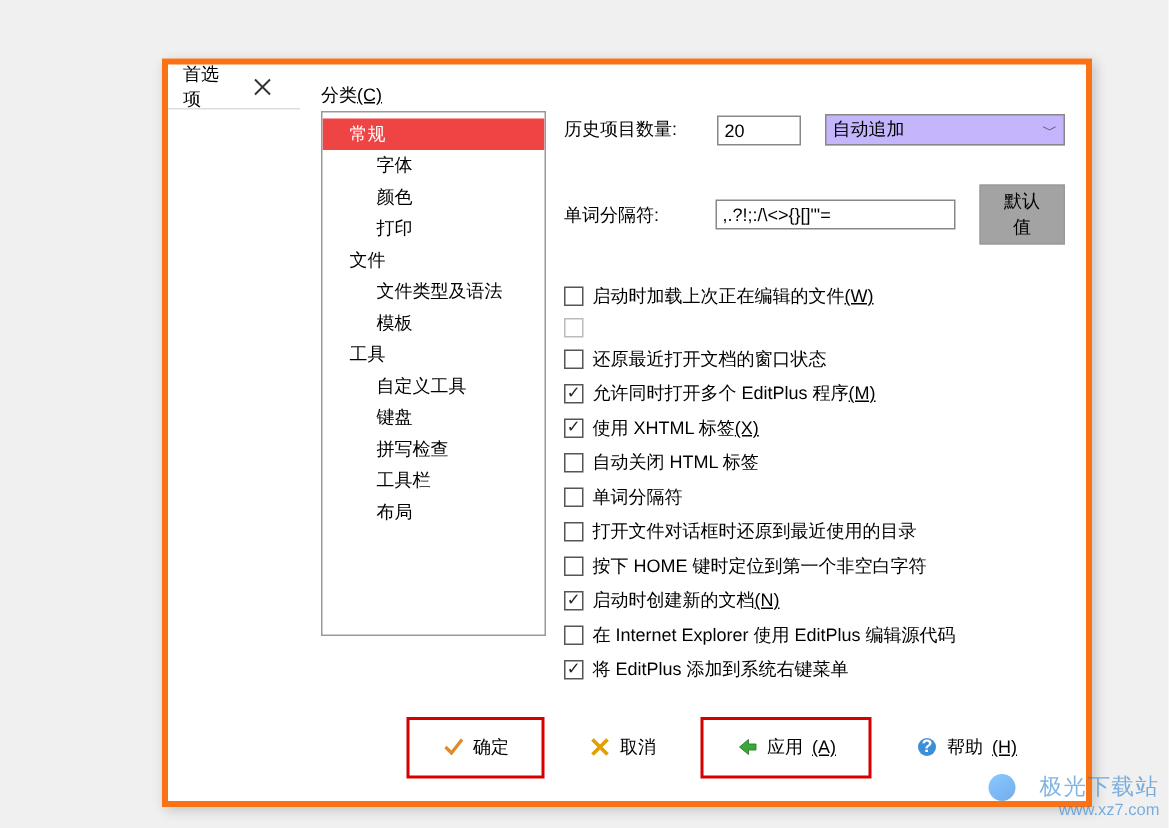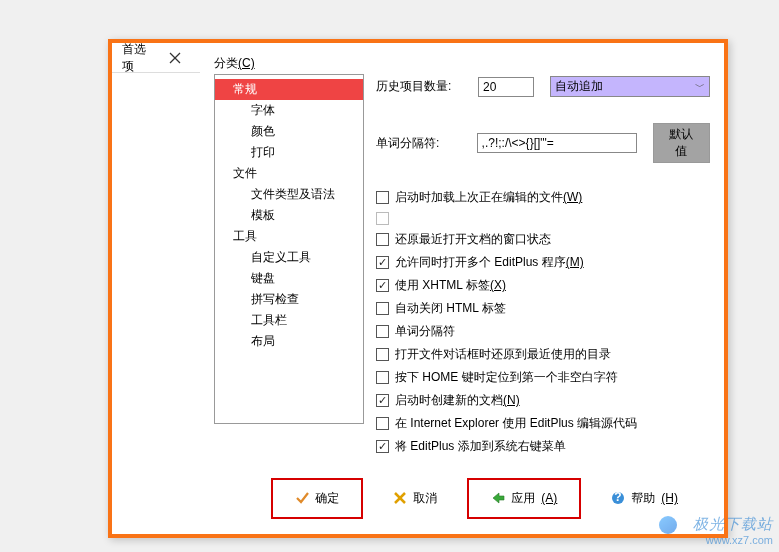--- a/index.html
+++ b/index.html
@@ -31,21 +31,21 @@
 .chk.disabled { border-color:#bbb; }
 .chk.checked::after { content:"✓"; font-size:11px; line-height:1; color:#222; }
 .chk-label .u { text-decoration: underline; }
 .chk-label.disabled { color:#aaa; }
 .footer { height:56px; border-top:0; display:flex; align-items:center; justify-content:flex-end; gap:16px; padding-right:18px; }
 .fbtn { display:flex; align-items:center; gap:6px; padding:6px 14px; cursor:pointer; }
 .fbtn .u { text-decoration: underline; }
 .redbox { border:2px solid #d60000; padding:4px 8px; }
 .icon-check svg, .icon-x svg, .icon-arrow svg, .icon-q svg { width:14px; height:14px; display:block; }
 .watermark { position:absolute; right:6px; bottom:6px; text-align:right; opacity:0.55; pointer-events:none; }
-.watermark .logo { display:flex; align-items:center; justify-content:space-between; gap:16px;font-style:italic; }
+.watermark .logo { display:flex; align-items:center; justify-content:space-between; gap:16px; }
 .watermark .dot { width:18px; height:18px; border-radius:50%; background:linear-gradient(145deg,#2aa0ff,#0066dd); }
 .watermark .txt { font-size:15px; color:#1777cf; letter-spacing:1px; }
 .watermark .url { font-size:11px; color:#1777cf; }
 </style>
 </head>
 <body>
 
 <div class="dialog">
   <div class="titlebar">
     <span class="title">首选项</span>

